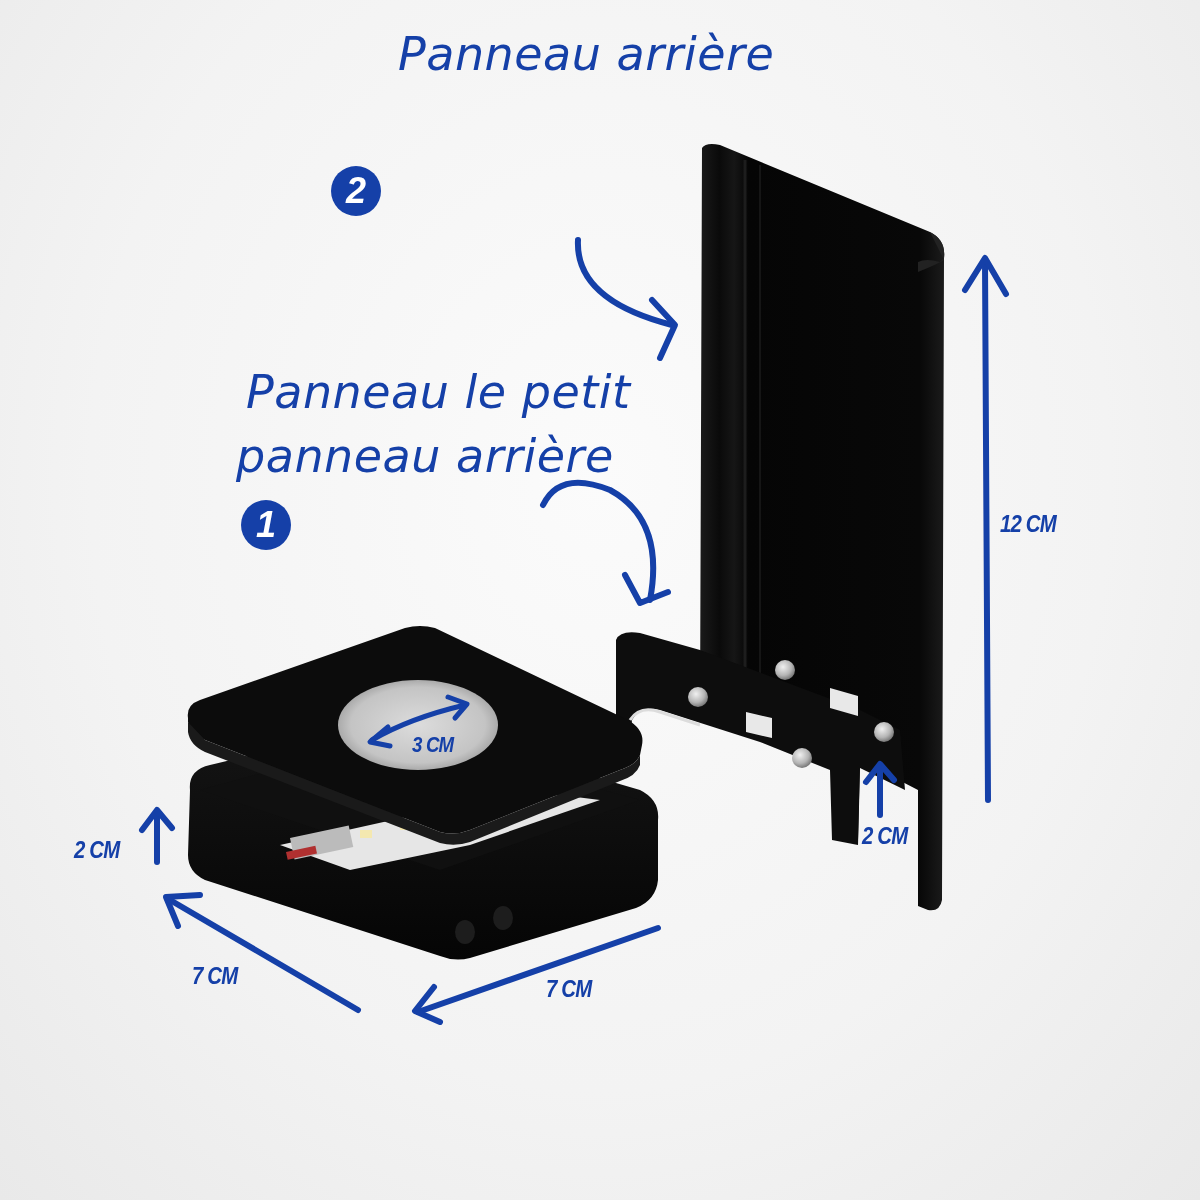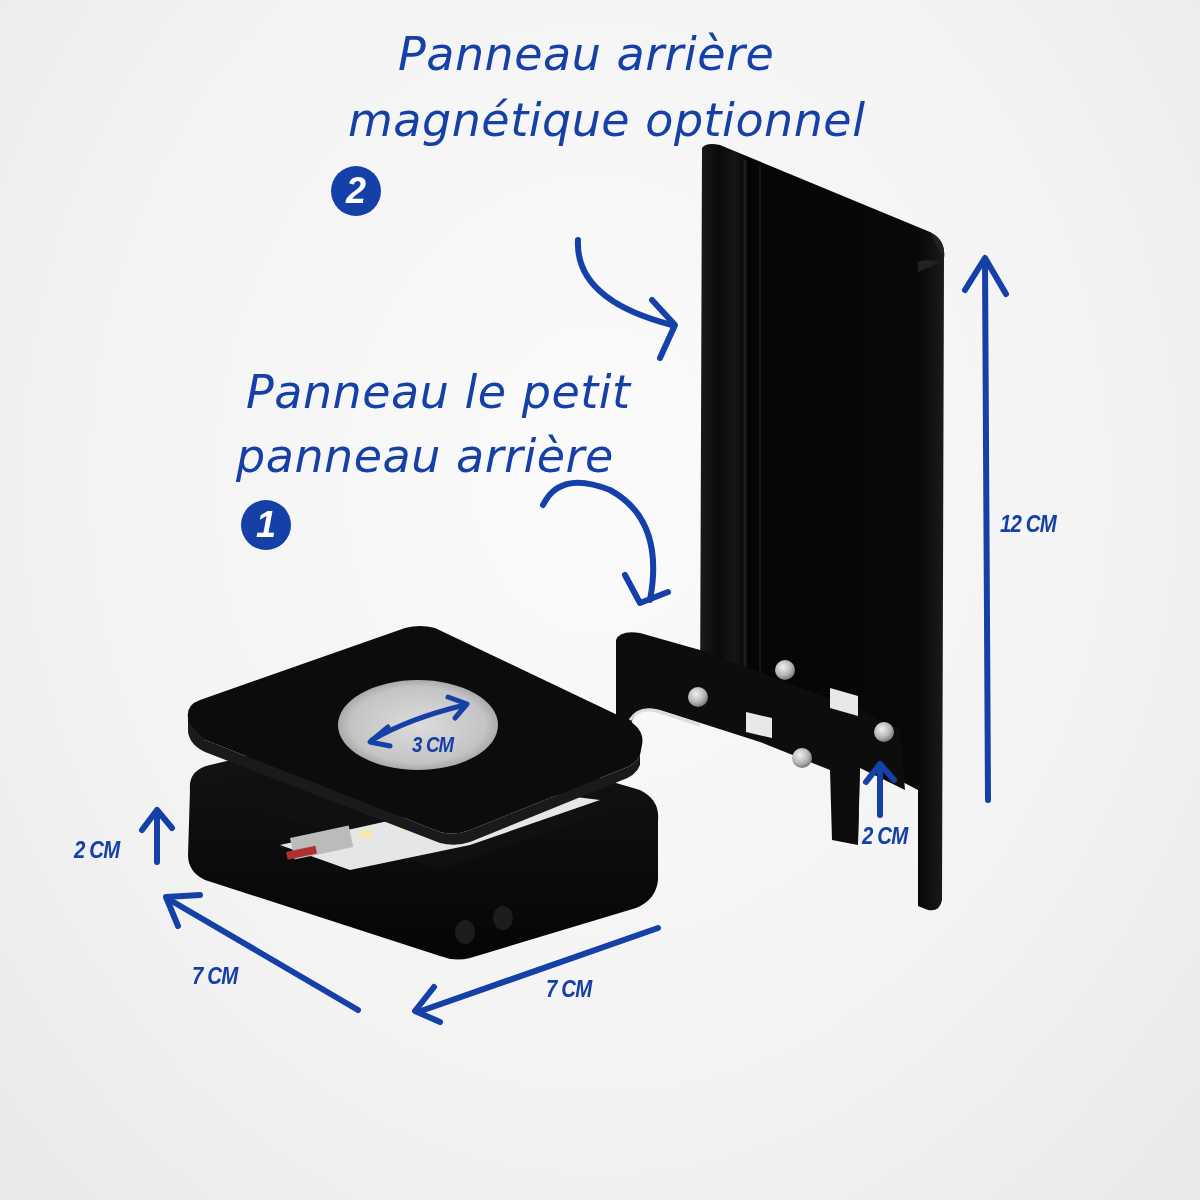--- a/index.html
+++ b/index.html
@@ -120,21 +120,20 @@
       <path d="M658 928 L418 1012"></path>
       <path d="M434 987 L415 1011 L440 1022"></path>
 
       <path d="M372 740 Q410 718 465 705" stroke-width="5"></path>
       <path d="M388 727 L370 742 L390 746" stroke-width="5"></path>
       <path d="M448 697 L467 704 L455 718" stroke-width="5"></path>
     </g>
   </svg>
 
   <div class="label" style="left:398px;top:26px;">Panneau arrière</div>
-  <div class="label" style="left:348px;top:92px;">magnétique optionnel</div>
   <div class="step-badge" style="left:331px;top:166px;">2</div>
 
   <div class="label" style="left:246px;top:364px;">Panneau le petit</div>
   <div class="label" style="left:236px;top:428px;">panneau arrière</div>
   <div class="step-badge" style="left:241px;top:500px;">1</div>
 
   <div class="dim" style="left:1000px;top:510px;">12 CM</div>
   <div class="dim" style="left:862px;top:822px;">2 CM</div>
   <div class="dim" style="left:74px;top:836px;">2 CM</div>
   <div class="dim" style="left:192px;top:962px;">7 CM</div>

